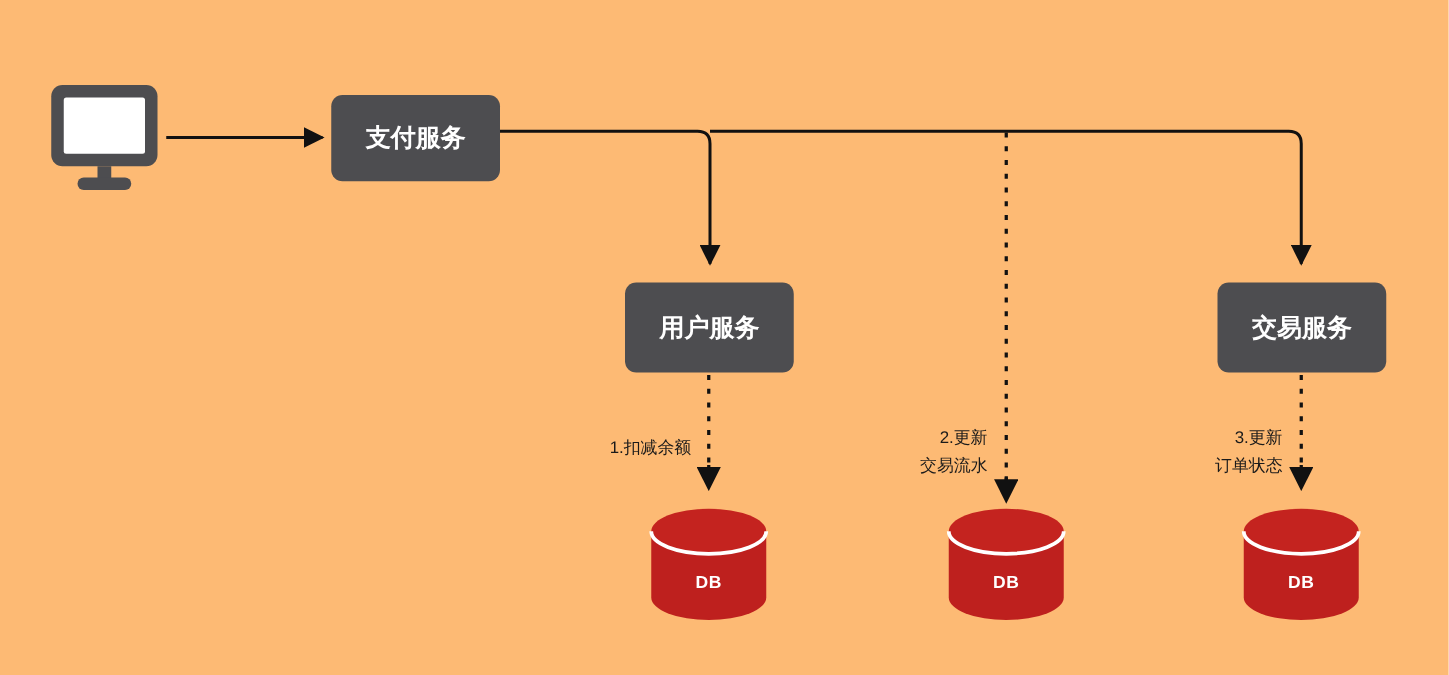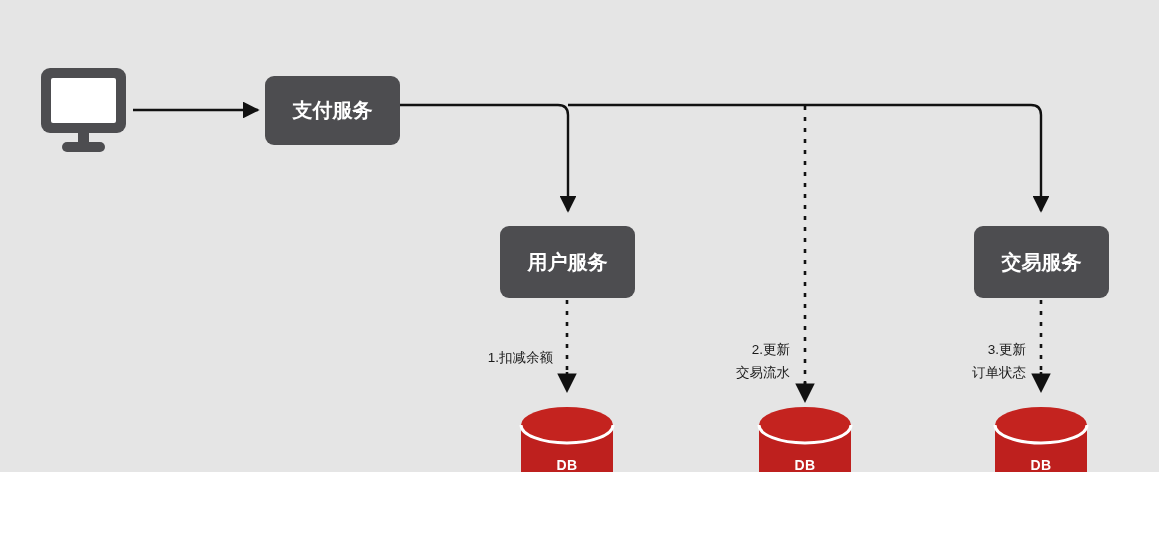--- a/index.html
+++ b/index.html
@@ -7,22 +7,22 @@
     margin: 0;
     padding: 0;
     background: #ffffff;
   }
   body {
     font-family: "Liberation Sans", "DejaVu Sans", sans-serif;
   }
   #canvas {
     position: relative;
     width: 1159px;
-    height: 472px;
-    background: #e5e5e5;
+    height: 540px;
+    background: #fdba74;
     overflow: hidden;
   }
   svg.layer {
     position: absolute;
     top: 0;
     left: 0;
     width: 1159px;
     height: 540px;
   }
   .svc-label {

